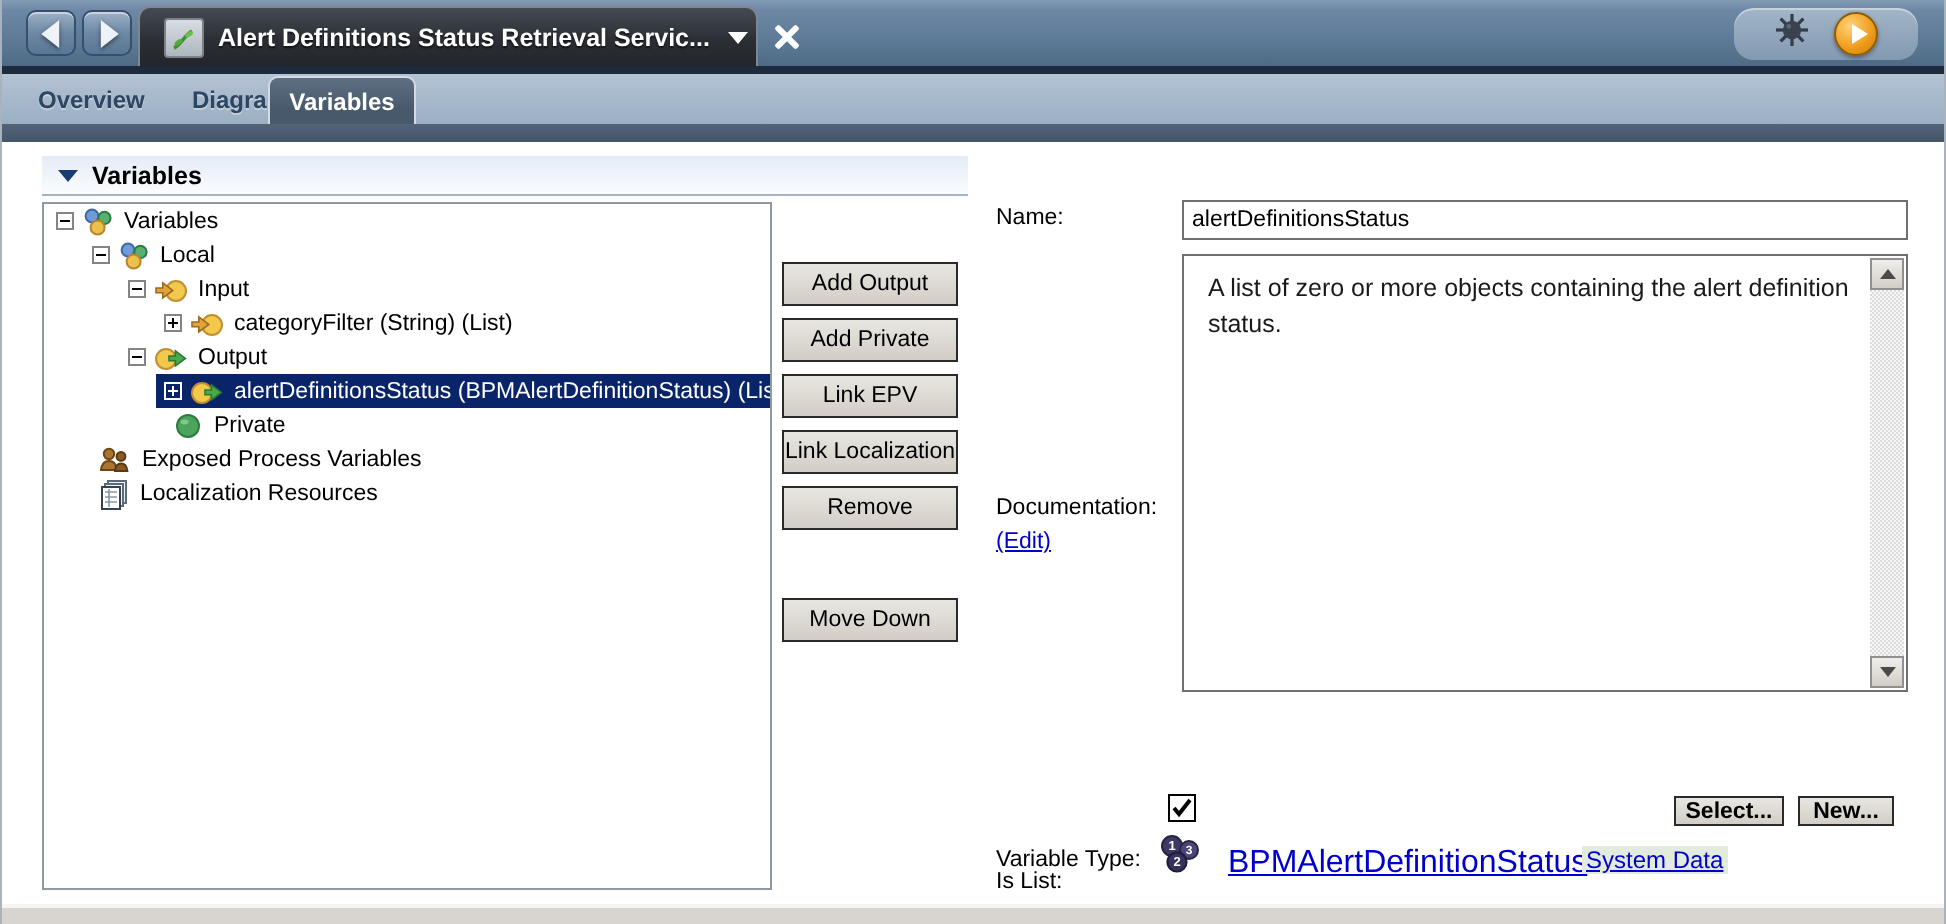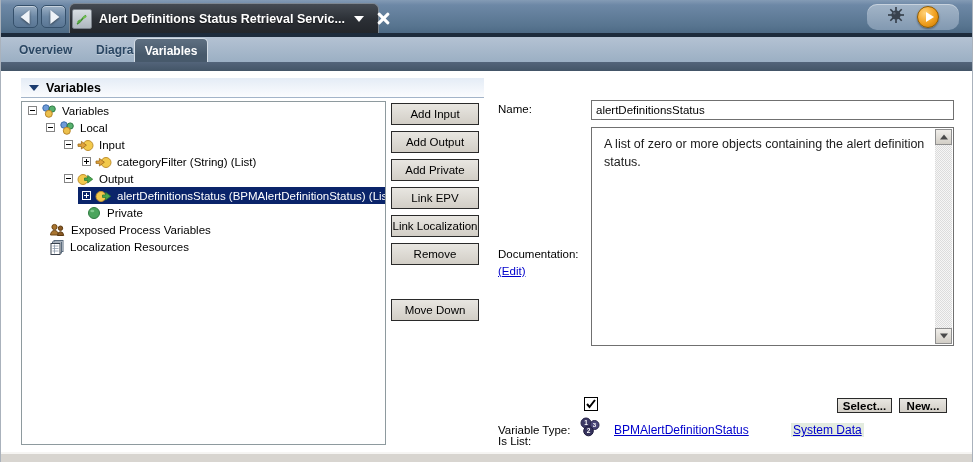--- a/index.html
+++ b/index.html
@@ -44,21 +44,21 @@
     border-top:7px solid transparent; border-bottom:7px solid transparent;
     border-left:9px solid #eef3f8;
     filter:drop-shadow(0 1px 1px rgba(0,0,0,.5));
   }
 
   .title-tab {
     position:absolute; left:68px; top:3px; height:30px; max-width:310px;
     border-radius:6px 6px 0 0;
     border:1px solid #7d8792; border-bottom:none;
     background:linear-gradient(#454b53, #2b2f35 55%, #23262b);
-    display:flex; align-items:center; padding:0 10px 0 2px; gap:7px;
+    display:flex; align-items:center; padding:0 10px 0 12px; gap:7px;
     cursor:pointer;
   }
   .svc-icon {
     width:20px; height:20px; flex:none;
     background:linear-gradient(#d7dde2,#aeb6be);
     border:1px solid #7b828a; border-radius:2px;
     display:flex; align-items:center; justify-content:center;
   }
   .title-text {
     color:#ffffff; font-weight:bold; font-size:12.5px; white-space:nowrap;
@@ -217,21 +217,21 @@
   .name-label { left:497px; top:32px; }
   .islist-label { left:497px; top:328px;margin-top:36px; }
   .vartype-label { left:497px; top:353px; }
 
   .checkbox {
     position:absolute; left:583px; top:326px; width:14px; height:14px;
     border:1px solid #000; background:#fff; cursor:pointer;
     display:flex; align-items:center; justify-content:center;
   }
   .vt-icon { position:absolute; left:578px; top:345px; cursor:default; }
-  .vt-link { position:absolute; left:613px; top:352px; font-size:12px; }
+  .vt-link { position:absolute; left:613px; top:352px; font-size:16px; }
   .sysdata-link { position:absolute; left:790px; top:352px; font-size:12px; background:#e3ebdf; padding:0 2px; }
   .sm-btn {
     position:absolute; top:327px; height:15px;
     background:linear-gradient(#e8e6e1,#d2cec6);
     border:1px solid #2a2a2a; font-family:"Liberation Sans", sans-serif;
     font-size:11.5px; color:#000; cursor:pointer;font-weight:bold;
   }
   .select-btn { left:836px; width:55px; }
   .new-btn { left:898px; width:48px; }
 
@@ -372,21 +372,20 @@
       <svg class="ticon" width="16" height="16" viewBox="0 0 16 16">
         <rect x="5" y="1.5" width="9" height="11" fill="#eef2f6" stroke="#5a6b7c"></rect>
         <rect x="3.5" y="3" width="9" height="11" fill="#f4f7fa" stroke="#5a6b7c"></rect>
         <rect x="2" y="4.5" width="9" height="11" fill="#ffffff" stroke="#39424e"></rect>
         <path d="M3.5 7 h6 M3.5 9.5 h6 M3.5 12 h6 M5.5 5.5 v9" stroke="#8a98a8" stroke-width="0.8"></path>
       </svg>
       <span class="tlabel">Localization Resources</span>
     </div>
   </div>
 
-  <button class="vbtn" style="top:32px;">Add Input</button>
   <button class="vbtn" style="top:60px;">Add Output</button>
   <button class="vbtn" style="top:88px;">Add Private</button>
   <button class="vbtn" style="top:144px;">Link Localization</button>
   <button class="vbtn" style="top:116px;">Link EPV</button>
   <button class="vbtn" style="top:172px;">Remove</button>
   <button class="vbtn" style="top:228px;">Move Down</button>
 
 
   <span class="flabel name-label">Name:</span>
   <input class="name-input" type="text" value="alertDefinitionsStatus" style="">

